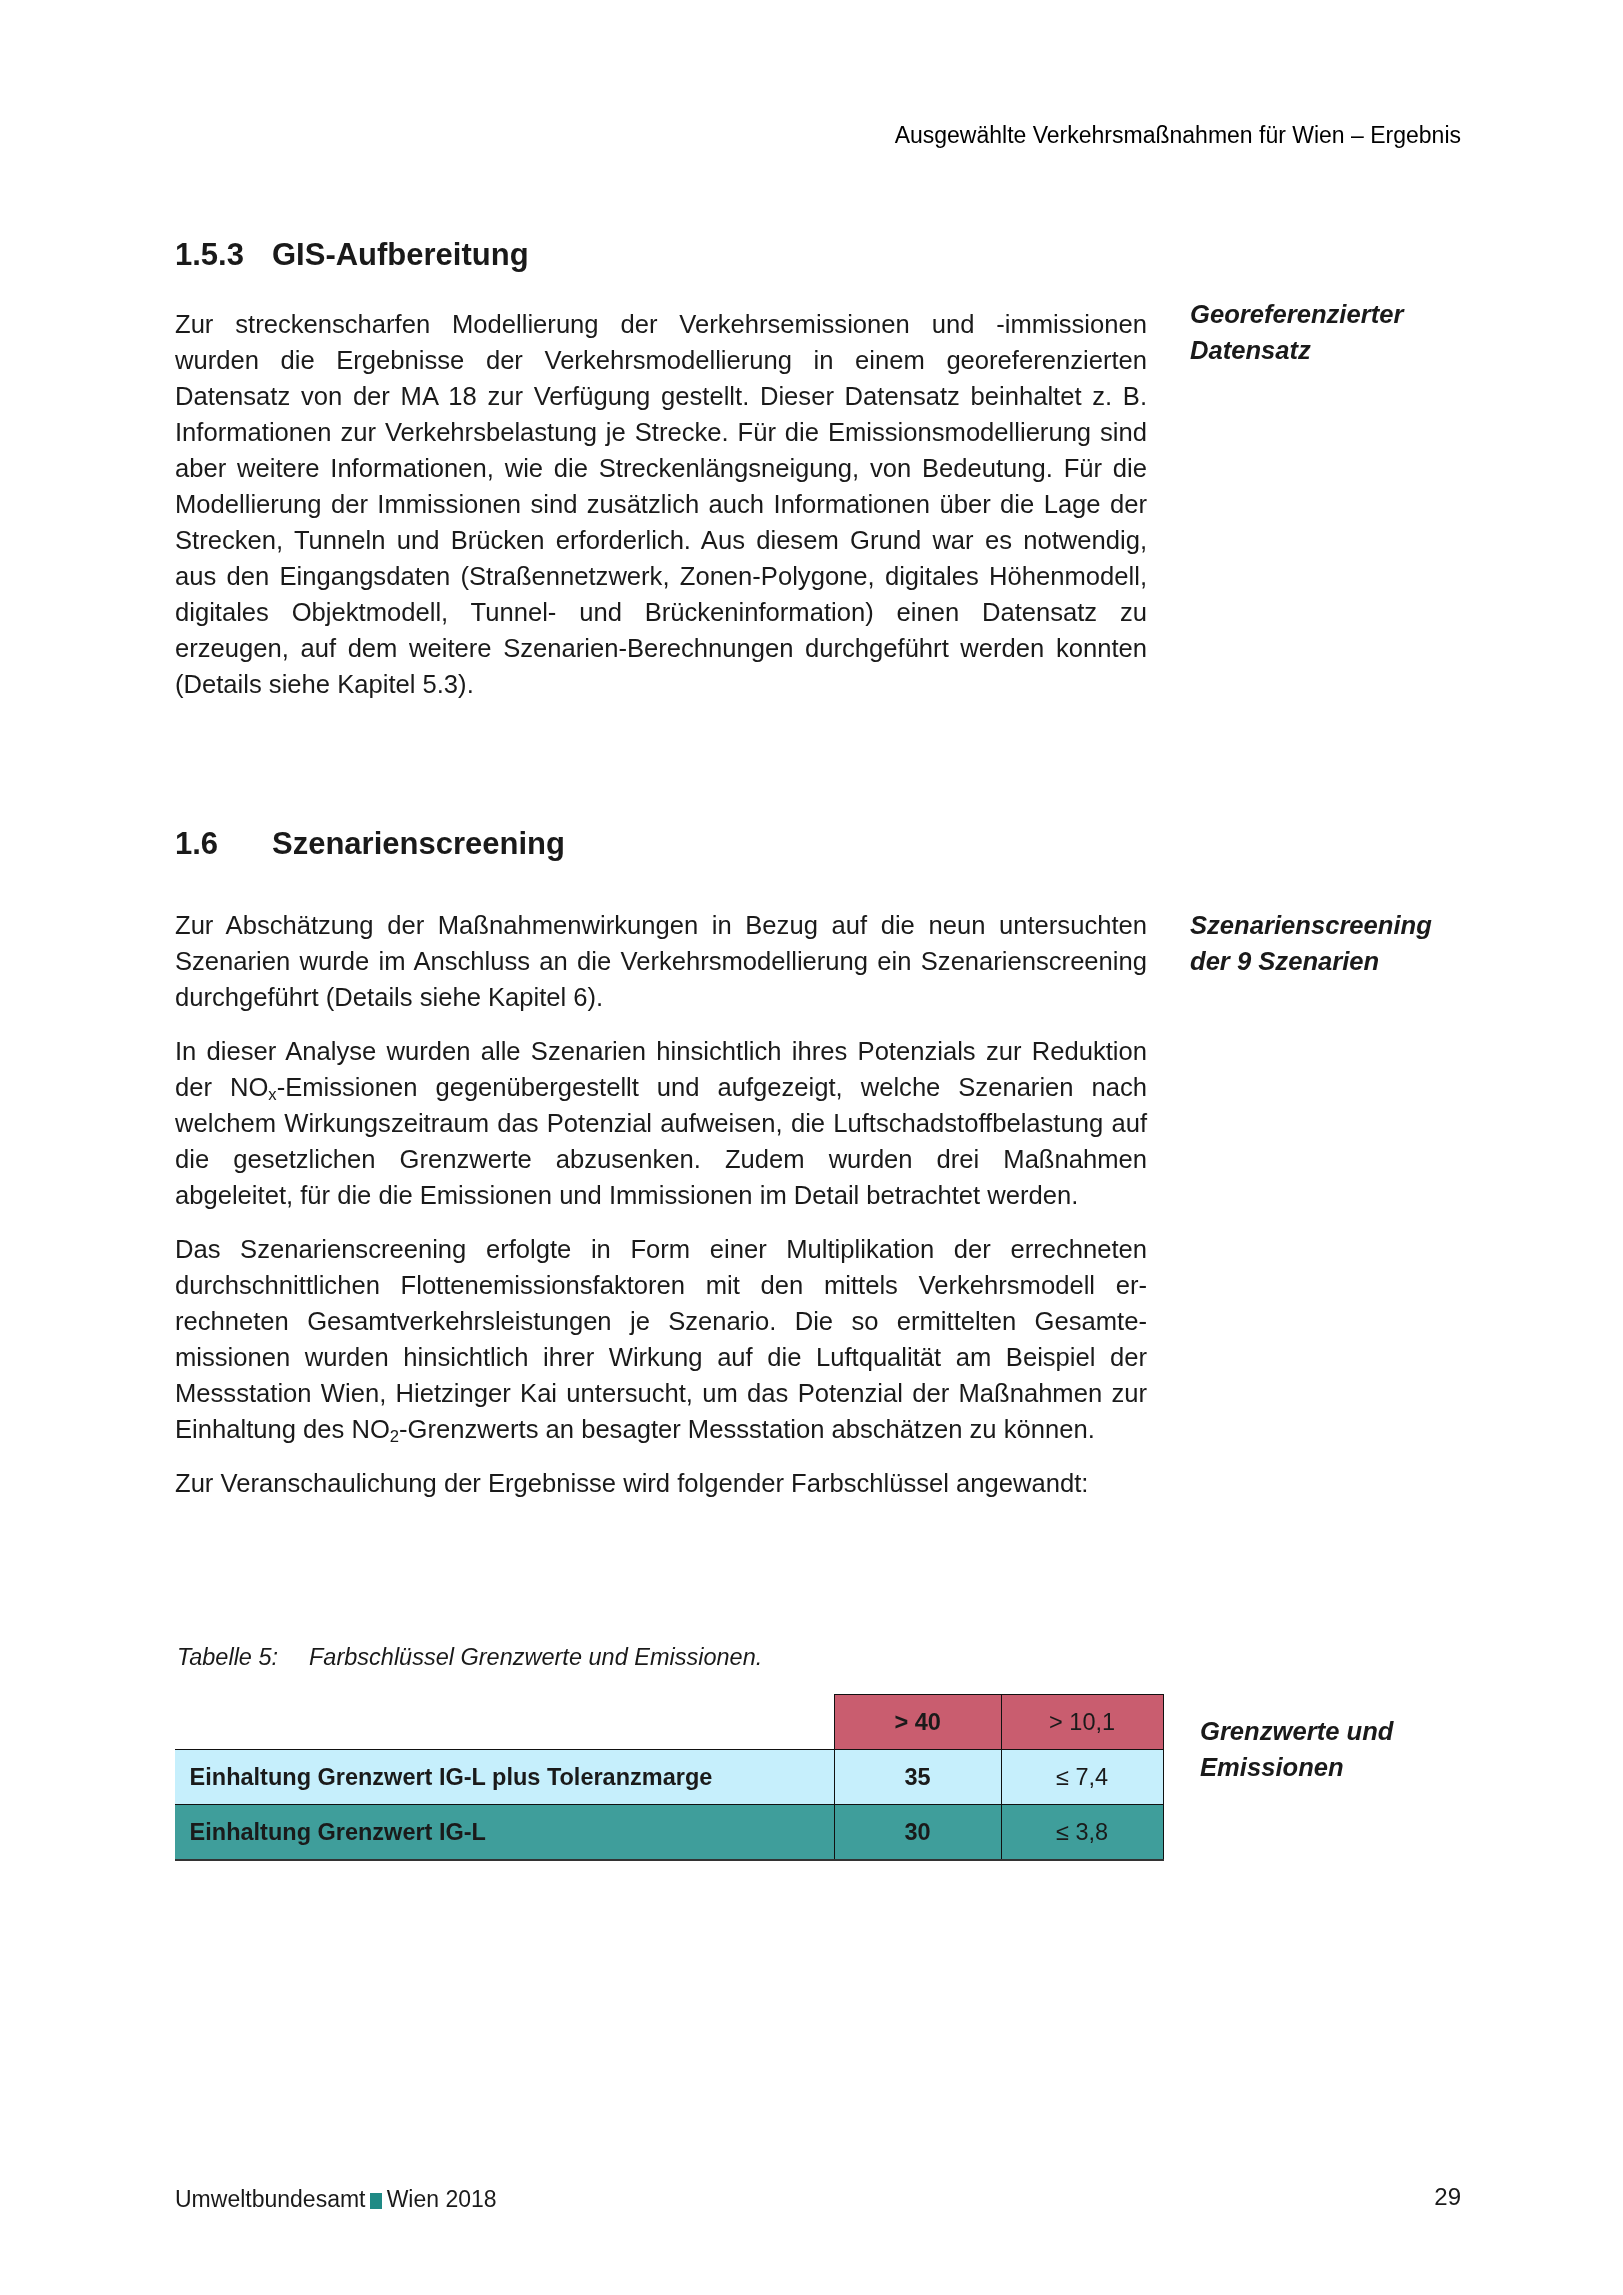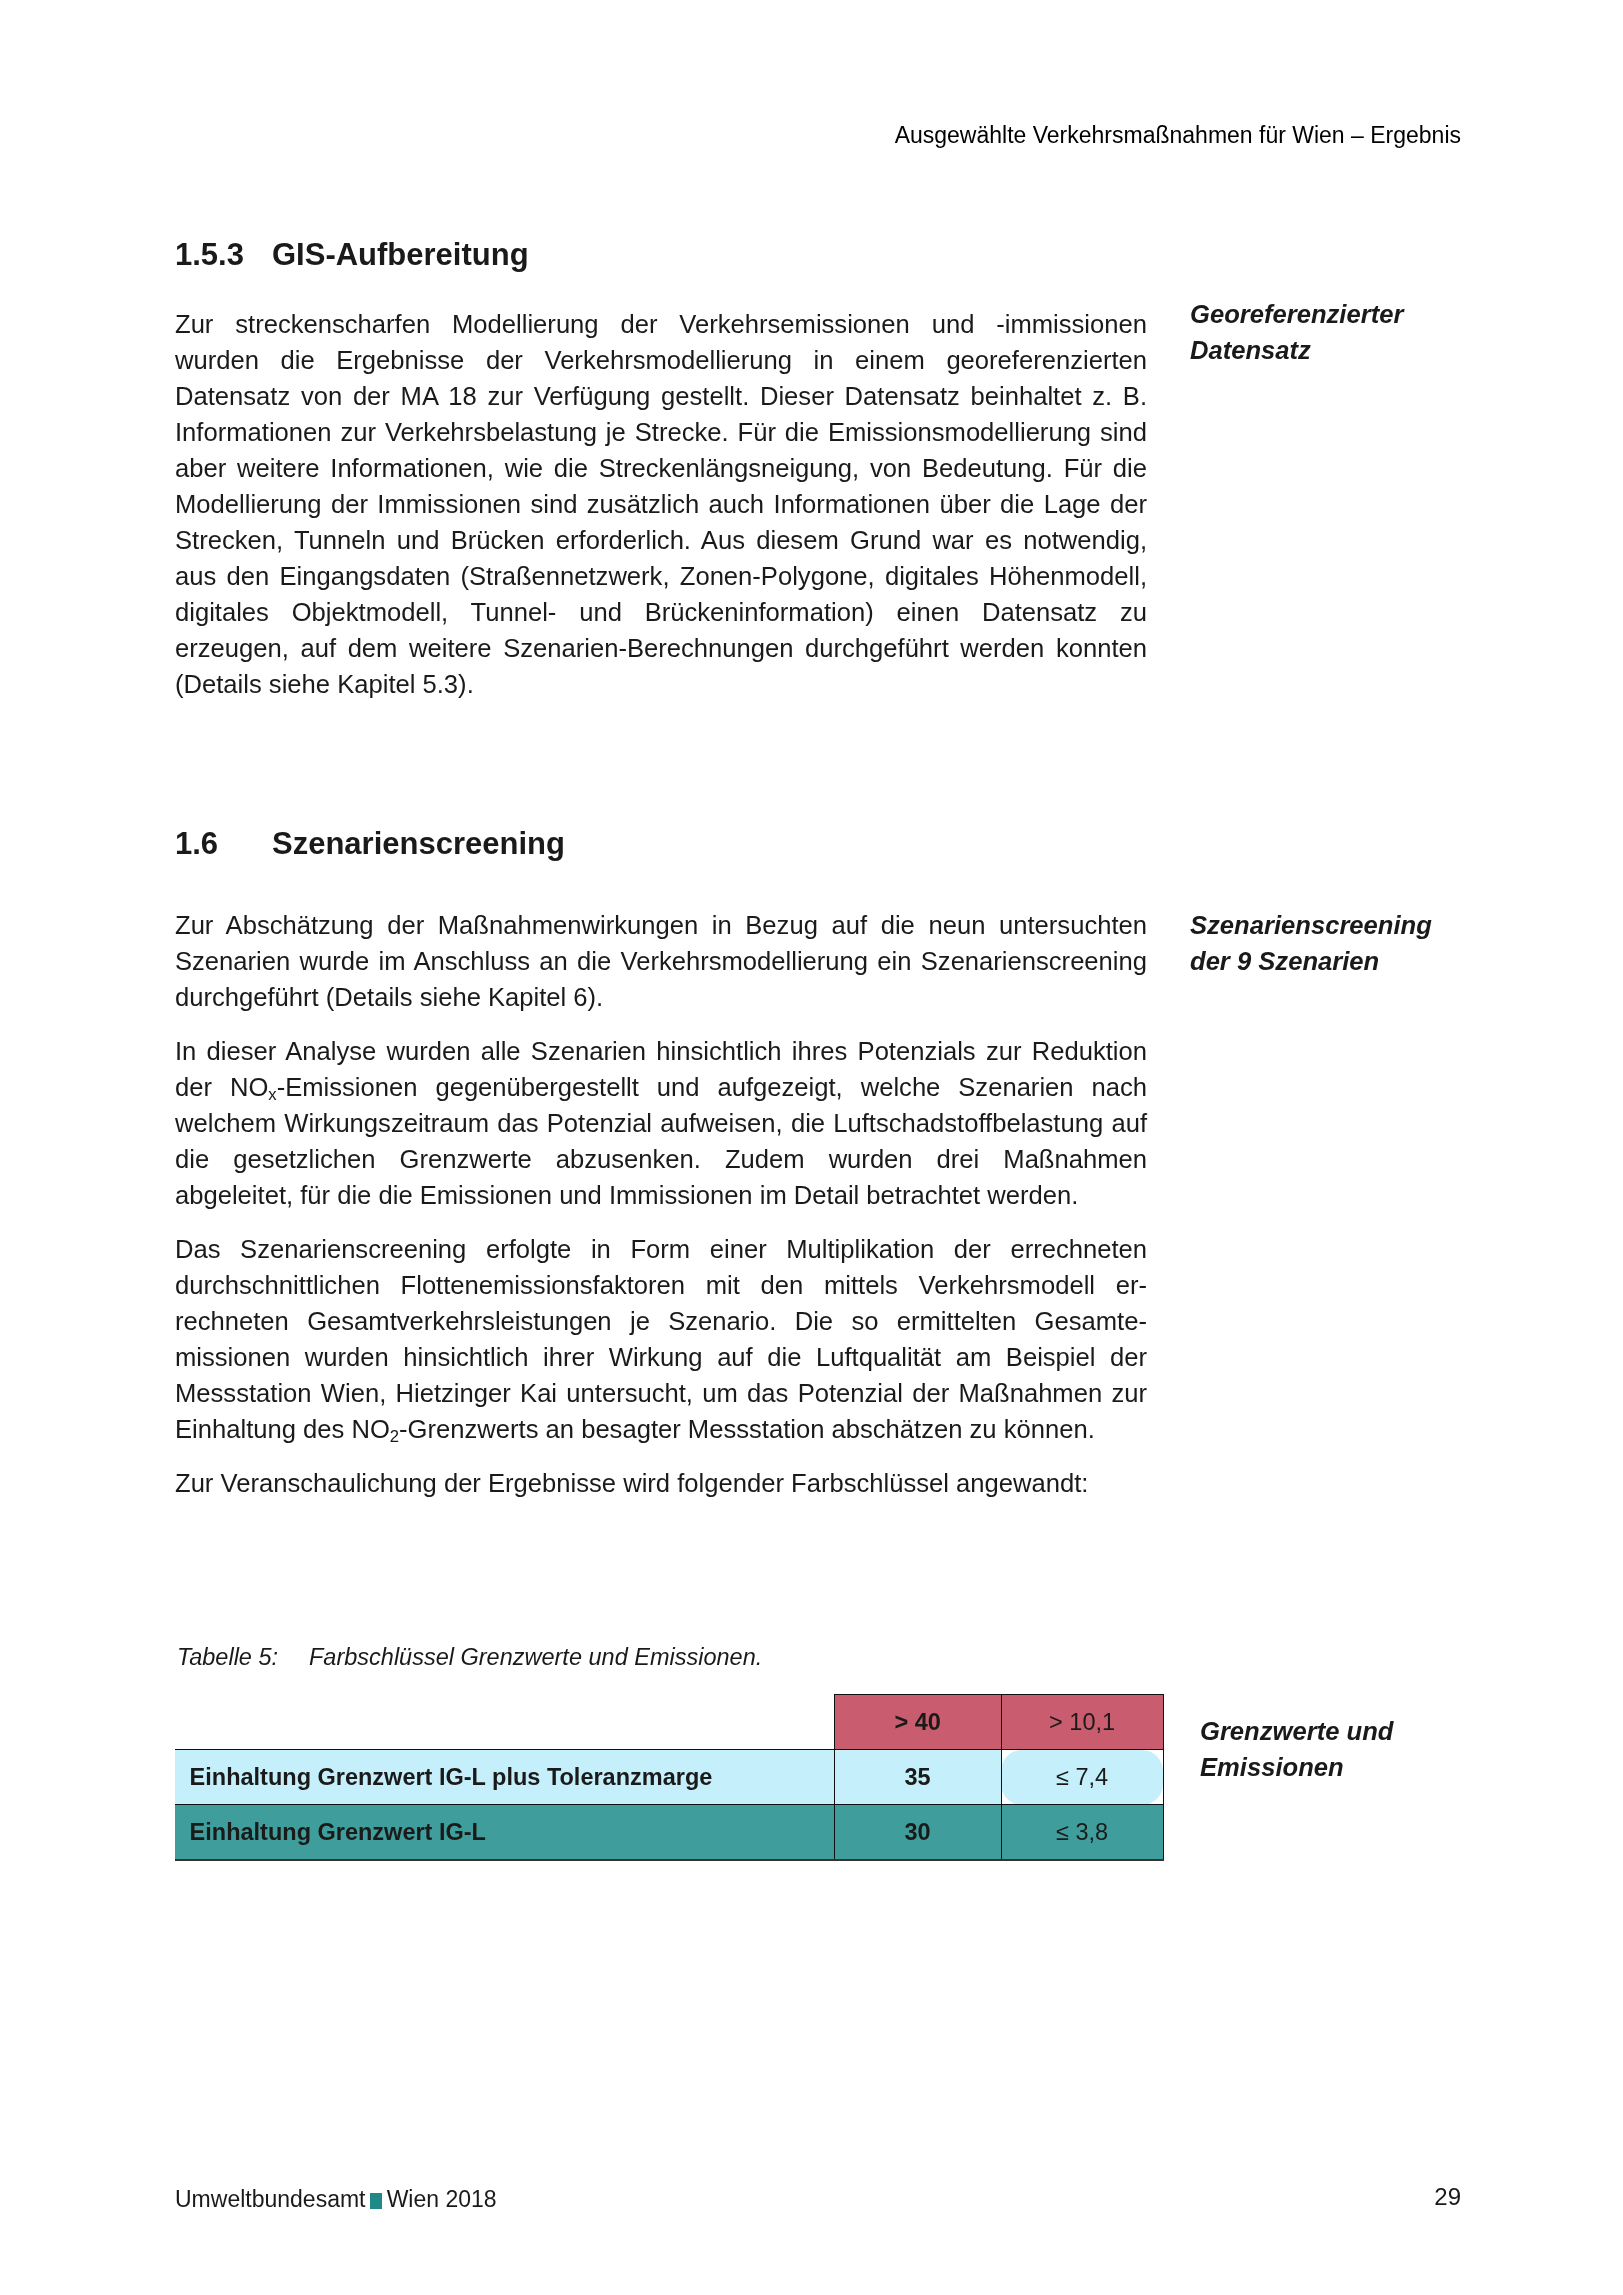--- a/index.html
+++ b/index.html
@@ -67,21 +67,21 @@
 <table class="key">
   <tbody>
   <tr class="over">
     <td class="c1 blank"></td>
     <td class="c2" style="background:#C95D6F;margin-top:13px;">&gt; 40</td>
     <td class="c3" style="background:#C95D6F;">&gt; 10,1</td>
   </tr>
   <tr class="r2">
     <td class="c1" style="background:#C6EFFC;">Einhaltung Grenzwert IG-L plus Toleranzmarge</td>
     <td class="c2" style="background:#C6EFFC;">35</td>
-    <td class="c3" style="background:#C6EFFC;border-radius:21px;">≤ 7,4</td>
+    <td class="c3" style="background:#C6EFFC;">≤ 7,4</td>
   </tr>
   <tr class="r3 bot">
     <td class="c1" style="background:#3F9E9B;margin-top:20px;">Einhaltung Grenzwert IG-L</td>
     <td class="c2" style="background:#3F9E9B;">30</td>
     <td class="c3" style="background:#3F9E9B;">≤ 3,8</td>
   </tr>
 </tbody>
   </table>
 
 <div class="side" style="left:1200px; top:1713px;">

